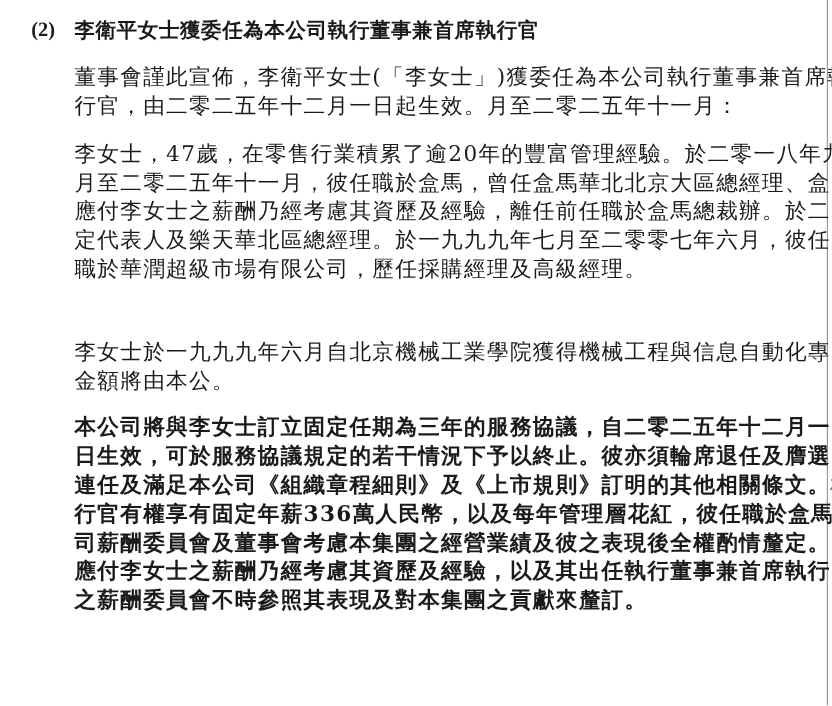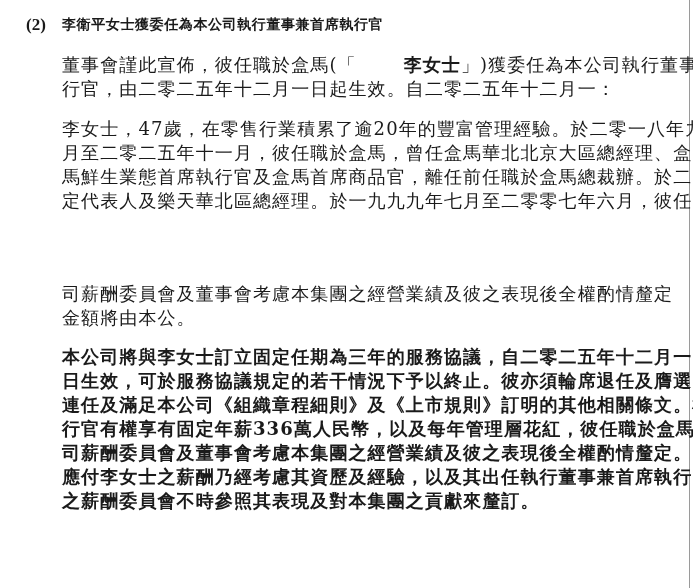--- a/index.html
+++ b/index.html
@@ -3,49 +3,50 @@
 <meta charset="utf-8">
 <style>
   html, body { margin: 0; padding: 0; }
   body {
     width: 693px; height: 588px; background: #ffffff; position: relative; overflow: hidden;
     font-family: "DejaVu Serif", "Liberation Serif", serif; color: #1a1a1a;
   }
   .right-border { position: absolute; left: 689px; top: 0; width: 1px; height: 588px; background: #9a9a9a; }
   .heading { position: absolute; left: 26px; top: 12px; height: 26px; display: flex; align-items: center; white-space: nowrap; }
   .heading .num { font-family: "Liberation Serif", serif; font-weight: bold; font-size: 17px; width: 36px; }
-  .heading .title { font-family: "DejaVu Sans", sans-serif; font-weight: bold; font-size: 14px; letter-spacing: 0.6px; }
+  .heading .title { font-family: "DejaVu Sans", sans-serif; font-weight: bold; font-size: 17px; letter-spacing: 0.6px; }
   .para { position: absolute; left: 62px; width: 606px; }
   .line { height: 24px; line-height: 24px; font-size: 18px; white-space: nowrap; letter-spacing: 1.1px; overflow: visible; }
-  .bold { font-family: "DejaVu Sans", sans-serif; font-weight: bold; margin-left: 47px; }
+  .bold { font-family: "DejaVu Sans", sans-serif; font-weight: normal; }
 </style>
 </head>
 <body>
 
 <div class="right-border"></div>
 
 <div class="heading">
   <span class="num">(2)</span>
   <span class="title">李衛平女士獲委任為本公司執行董事兼首席執行官</span>
 </div>
 
 <div class="para" style="top:53px;">
-  <div class="line"><span>董事會謹此宣佈，彼任職於盒馬(「</span><span class="bold">李女士</span><span>」)獲委任為本公司執行董事兼首席執</span></div>
-  <div class="line">行官，由二零二五年十二月一日起生效。自二零二五年十二月一：</div>
+  <div class="line"><span>董事會謹此宣佈，李衛平女士(「</span><span class="bold">李女士</span><span>」)獲委任為本公司執行董事兼首席執</span></div>
+  <div class="line">行官，由二零二五年十二月一日起生效。月至二零二五年十一月：</div>
 </div>
 
 <div class="para" style="top:117px;">
   <div class="line">李女士，47歲，在零售行業積累了逾20年的豐富管理經驗。於二零一八年九</div>
   <div class="line">月至二零二五年十一月，彼任職於盒馬，曾任盒馬華北北京大區總經理、盒</div>
-  <div class="line">馬鮮生業態首席執行官及盒馬首席商品官，離任前任職於盒馬總裁辦。於二</div>
+  <div class="line">應付李女士之薪酬乃經考慮其資歷及經驗，離任前任職於盒馬總裁辦。於二</div>
   <div class="line">定代表人及樂天華北區總經理。於一九九九年七月至二零零七年六月，彼任</div>
+  <div class="line">職於華潤超級市場有限公司，歷任採購經理及高級經理。</div>
 </div>
 
 <div class="para" style="top:282px;">
-  <div class="line">司薪酬委員會及董事會考慮本集團之經營業績及彼之表現後全權酌情釐定</div>
+  <div class="line">李女士於一九九九年六月自北京機械工業學院獲得機械工程與信息自動化專</div>
   <div class="line">金額將由本公。</div>
 </div>
 
 <div class="para" style="top:345px;font-weight:bold;">
   <div class="line">本公司將與李女士訂立固定任期為三年的服務協議，自二零二五年十二月一</div>
   <div class="line">日生效，可於服務協議規定的若干情況下予以終止。彼亦須輪席退任及膺選</div>
   <div class="line">連任及滿足本公司《組織章程細則》及《上市規則》訂明的其他相關條文。根據</div>
   <div class="line">行官有權享有固定年薪336萬人民幣，以及每年管理層花紅，彼任職於盒馬</div>
   <div class="line">司薪酬委員會及董事會考慮本集團之經營業績及彼之表現後全權酌情釐定。</div>
   <div class="line">應付李女士之薪酬乃經考慮其資歷及經驗，以及其出任執行董事兼首席執行</div>

